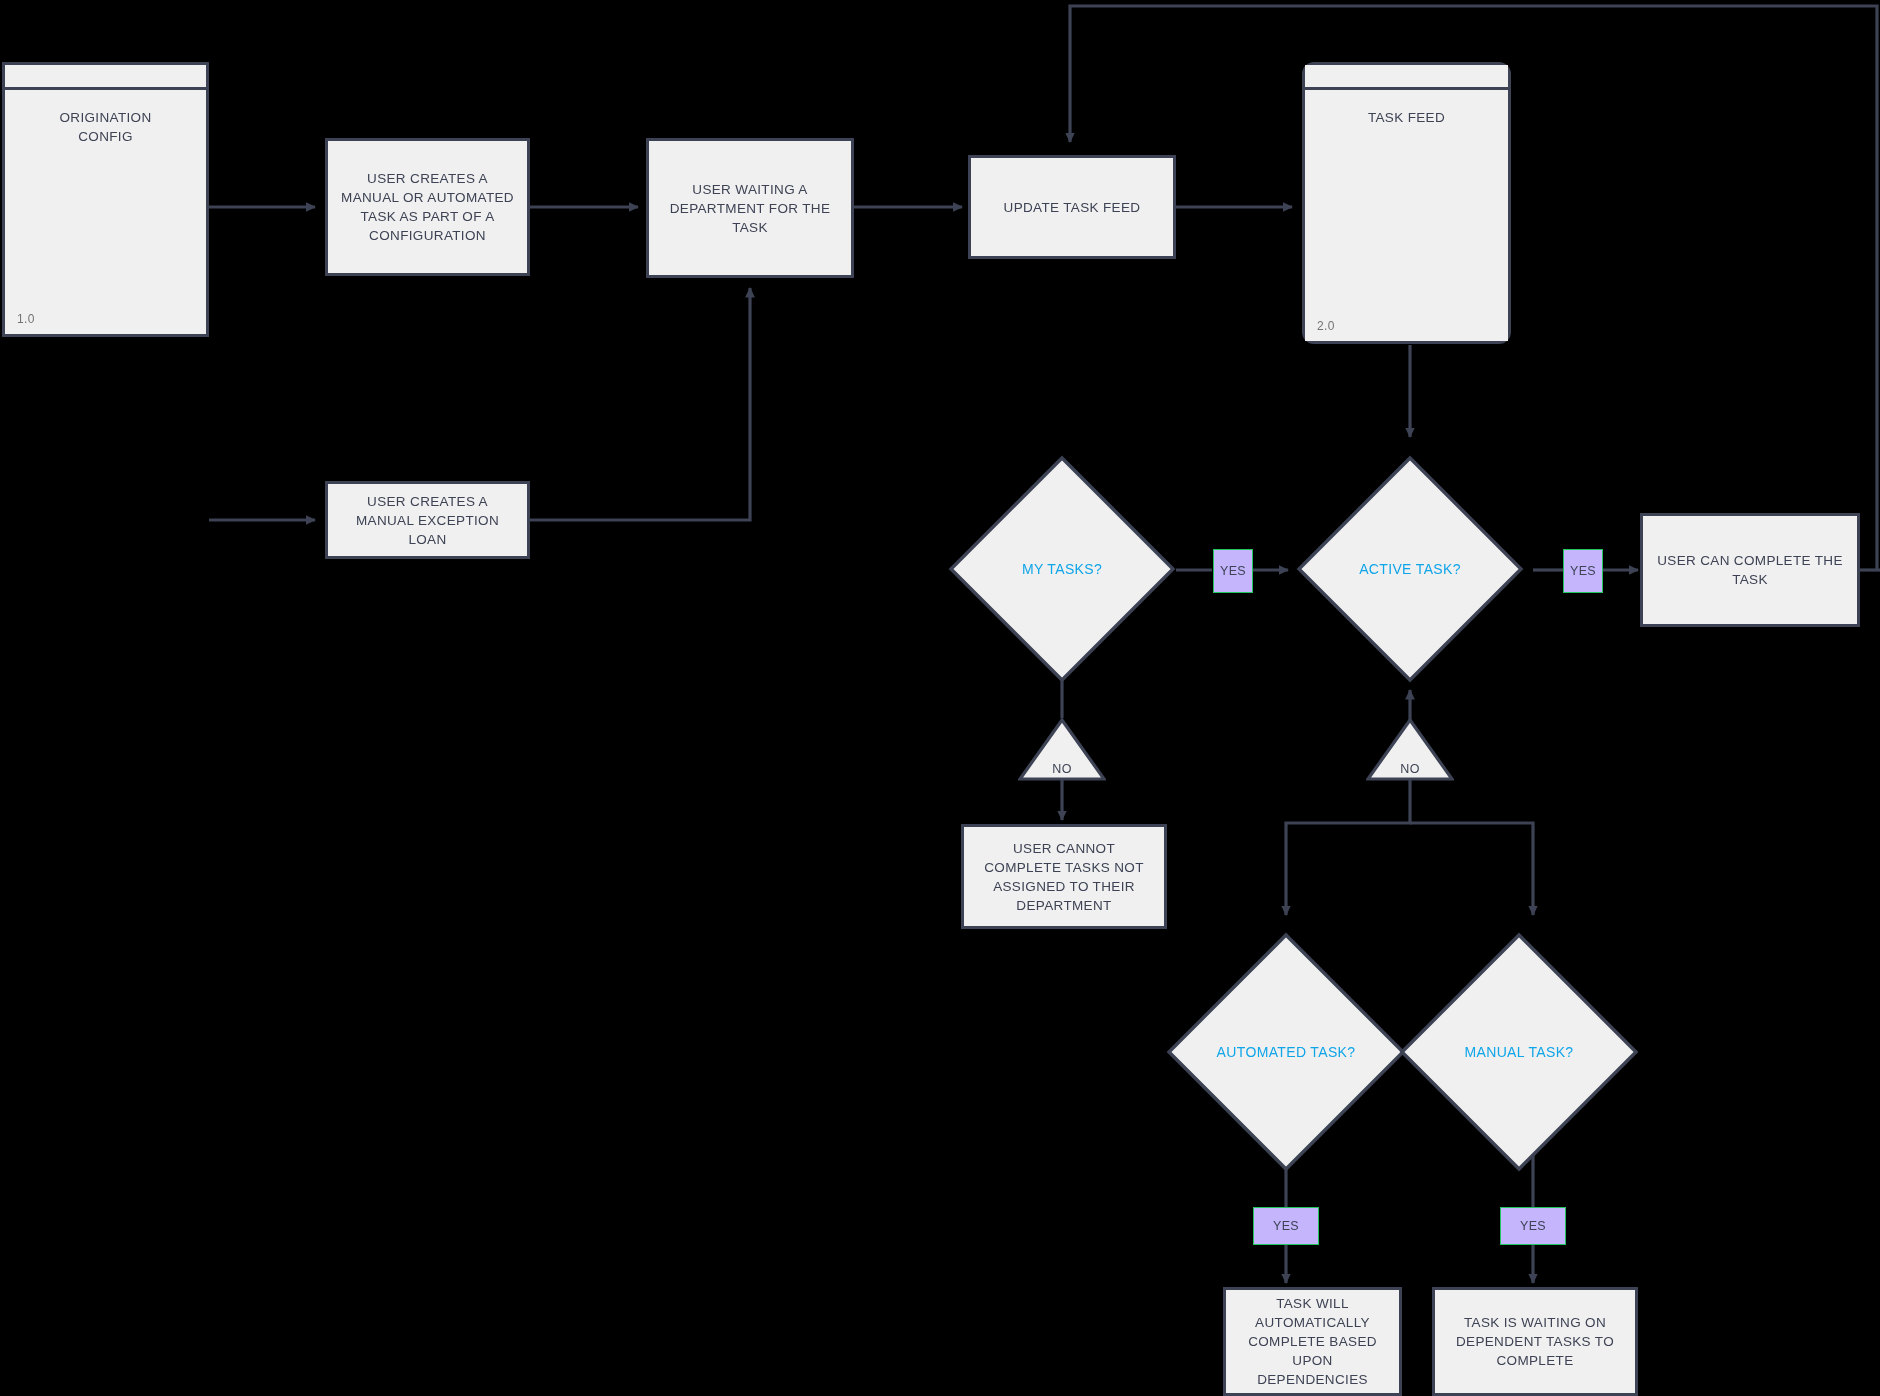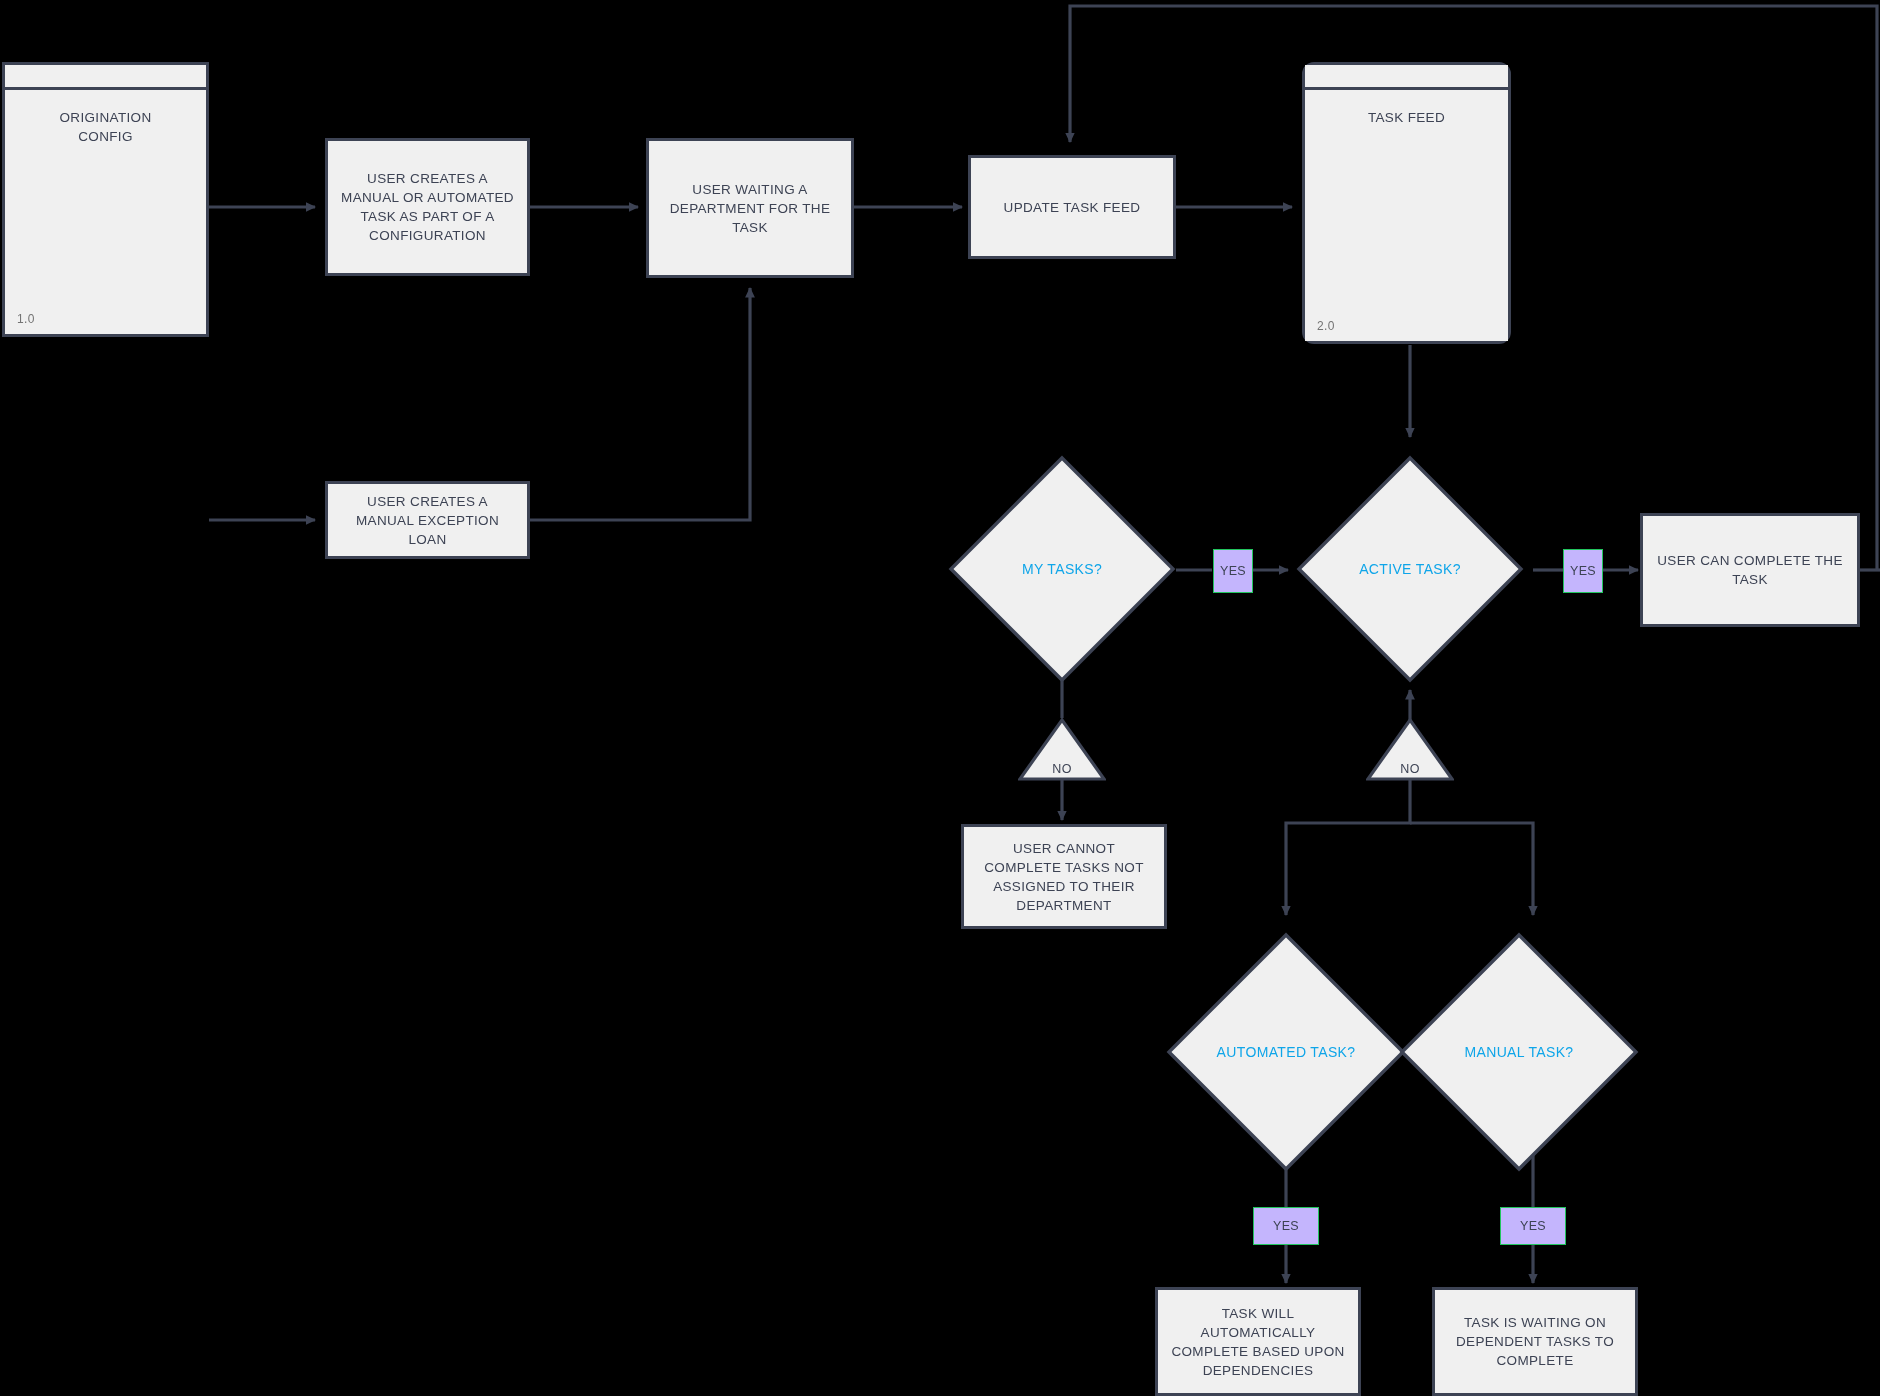--- a/index.html
+++ b/index.html
@@ -118,21 +118,21 @@
   <div class="node process" style="left:646px;top:138px;width:208px;height:140px;">USER WAITING A DEPARTMENT FOR THE TASK</div>
 
   <div class="node process" style="left:968px;top:155px;width:208px;height:104px;">UPDATE TASK FEED</div>
 
   <div class="node process" style="left:325px;top:481px;width:205px;height:78px;">USER CREATES A MANUAL EXCEPTION LOAN</div>
 
   <div class="node process" style="left:961px;top:824px;width:206px;height:105px;">USER CANNOT COMPLETE TASKS NOT ASSIGNED TO THEIR DEPARTMENT</div>
 
   <div class="node process" style="left:1640px;top:513px;width:220px;height:114px;">USER CAN COMPLETE THE TASK</div>
 
-  <div class="node process" style="left:1155px;top:1287px;width:206px;height:109px;">TASK WILL AUTOMATICALLY COMPLETE BASED UPON DEPENDENCIES</div>
+  <div class="node process" style="left:1223px;top:1287px;width:179px;height:109px;">TASK WILL AUTOMATICALLY COMPLETE BASED UPON DEPENDENCIES</div>
 
   <div class="node process" style="left:1432px;top:1287px;width:206px;height:109px;">TASK IS WAITING ON DEPENDENT TASKS TO COMPLETE</div>
 
   <div class="diamond" style="left:948px;top:455px;width:228px;height:228px;">
     <svg width="228" height="228" viewBox="0 0 228 228" xmlns="http://www.w3.org/2000/svg">
       <polygon points="114,3 225,114 114,225 3,114" fill="#f0f0f0" stroke="#3d4354" stroke-width="3.4"></polygon>
     </svg>
     <div class="dlabel">MY TASKS?</div>
   </div>
 

